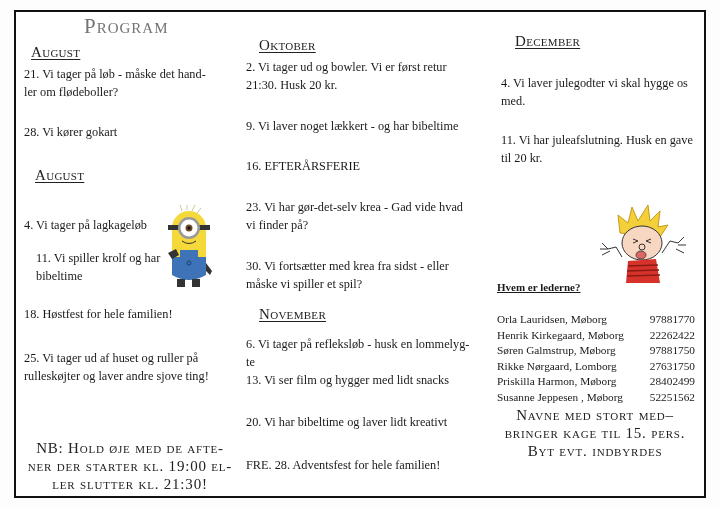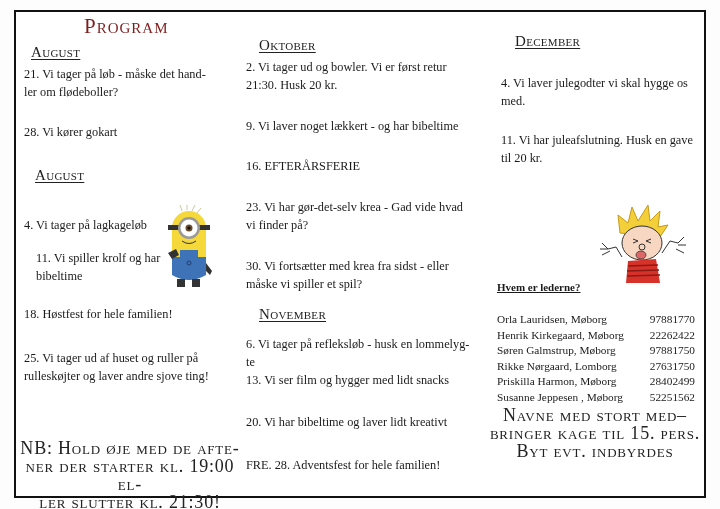--- a/index.html
+++ b/index.html
@@ -2,23 +2,23 @@
 <html><head>
 <meta charset="utf-8">
 <style>
   html, body { margin:0; padding:0; }
   body { width:720px; height:509px; background:#fdfdfd; position:relative; overflow:hidden;
          font-family:"DejaVu Serif","Liberation Serif",serif; color:#1a1a1a; }
   .frame { position:absolute; left:14px; top:10px; width:692px; height:488px;
            border:2px solid #111; background:#ffffff; box-sizing:border-box; }
   .abs { position:absolute; }
   .t { font-family:"Liberation Serif","DejaVu Serif",serif; font-size:12.3px; line-height:18px; color:#1a1a1a; white-space:nowrap; }
-  .title { font-family:"Liberation Serif",serif; font-variant:small-caps; font-size:21px; letter-spacing:1px; color:#7f1d1d; }
+  .title { font-family:"Liberation Serif",serif; font-variant:small-caps; font-size:21px; letter-spacing:1px; color:#737373; }
   .month { font-family:"Liberation Serif",serif; font-variant:small-caps; font-size:15px; text-decoration:underline; text-underline-offset:2px; letter-spacing:0.3px; color:#222; }
-  .note { font-family:"Liberation Serif",serif; font-variant:small-caps; font-size:18px; line-height:18px; text-align:center; letter-spacing:0.8px; color:#222; }
+  .note { font-family:"Liberation Serif",serif; font-variant:small-caps; font-size:15px; line-height:18px; text-align:center; letter-spacing:0.8px; color:#222; }
   .leaders-h { font-family:"Liberation Serif",serif; font-weight:bold; font-size:11px; text-decoration:underline; }
   .leader-row { font-family:"Liberation Serif",serif; font-size:11.3px; line-height:15.5px; display:flex; justify-content:space-between; width:198px; }
 </style>
 </head>
 <body>
 
 <div class="frame"></div>
 
 <div class="abs title" style="left:84px;top:14px;">Program</div>
 

